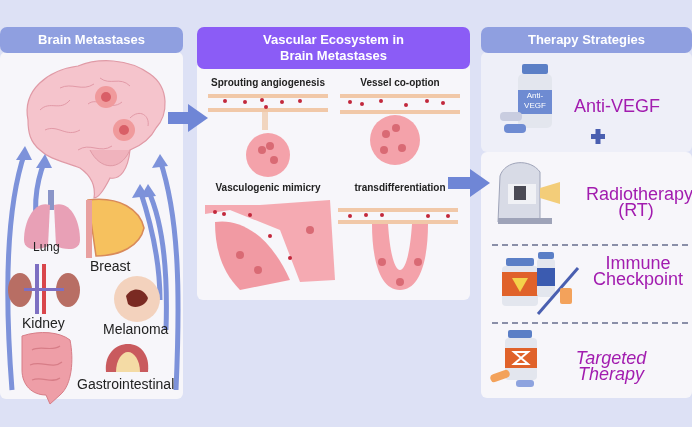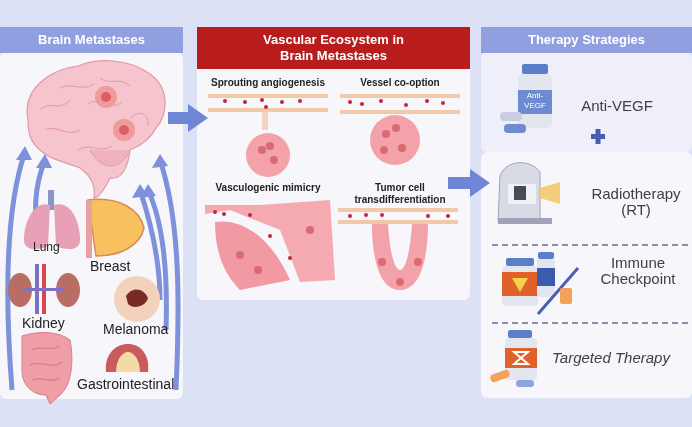--- a/index.html
+++ b/index.html
@@ -1,24 +1,24 @@
 <!DOCTYPE html>
 <html><head>
 <meta charset="utf-8">
 <style>
   html,body{margin:0;padding:0;}
   body{width:692px;height:427px;background:#dde1f5;font-family:"Liberation Sans",sans-serif;position:relative;overflow:hidden;}
   .panel{position:absolute;background:#f7f6fa;border-radius:6px;}
-  .hdr{position:absolute;color:#fff;font-weight:bold;text-align:center;border-radius:0;}
+  .hdr{position:absolute;color:#fff;font-weight:bold;text-align:center;border-radius:7px;}
   .hdr-light{background:#8f9fe0;}
-  .hdr-dark{background:#b91c1c;}
+  .hdr-dark{background:#8b5cf6;}
   svg{position:absolute;left:0;top:0;}
   .lbl{position:absolute;color:#222;}
   .sub{position:absolute;font-weight:bold;font-size:10px;color:#222;text-align:center;}
-  .ther{position:absolute;color:#404040;font-size:15px;text-align:center;line-height:16px;}
+  .ther{position:absolute;color:#a21caf;font-size:18px;text-align:center;line-height:16px;}
   .dash{position:absolute;border-top:2px dashed #8a8fa8;height:0;}
 </style>
 </head>
 <body>
 
 <div class="panel" style="left:0;top:52px;width:183px;height:347px;"></div>
 <div class="hdr hdr-light" style="left:0;top:27px;width:183px;height:26px;line-height:26px;font-size:13px;">
   <span>Brain Metastases</span>
 </div>
 
@@ -207,21 +207,20 @@
 <div class="lbl" style="left:33px;top:240px;font-size:12px;">Lung</div>
 <div class="lbl" style="left:90px;top:258px;font-size:14px;">Breast</div>
 <div class="lbl" style="left:22px;top:315px;font-size:14px;">Kidney</div>
 <div class="lbl" style="left:103px;top:321px;font-size:14px;">Melanoma</div>
 <div class="lbl" style="left:77px;top:376px;font-size:14px;">Gastrointestinal</div>
 
 <div class="sub" style="left:208px;top:77px;width:120px;">Sprouting angiogenesis</div>
 <div class="sub" style="left:340px;top:77px;width:120px;">Vessel co-option</div>
 <div class="sub" style="left:208px;top:182px;width:120px;">Vasculogenic mimicry</div>
 <div class="sub" style="left:340px;top:182px;width:120px;line-height:12px;">
-  <div>Tumor cell</div>
   <div>transdifferentiation</div>
 </div>
 
 <div style="position:absolute;left:518px;top:91px;width:34px;text-align:center;color:#fff;font-size:8px;line-height:10px;">
   <div>Anti-</div>
   <div>VEGF</div>
 </div>
 <div class="ther" style="left:572px;top:98px;width:90px;">Anti-VEGF</div>
 <div class="ther" style="left:586px;top:186px;width:100px;">
   <div>Radiotherapy</div>

